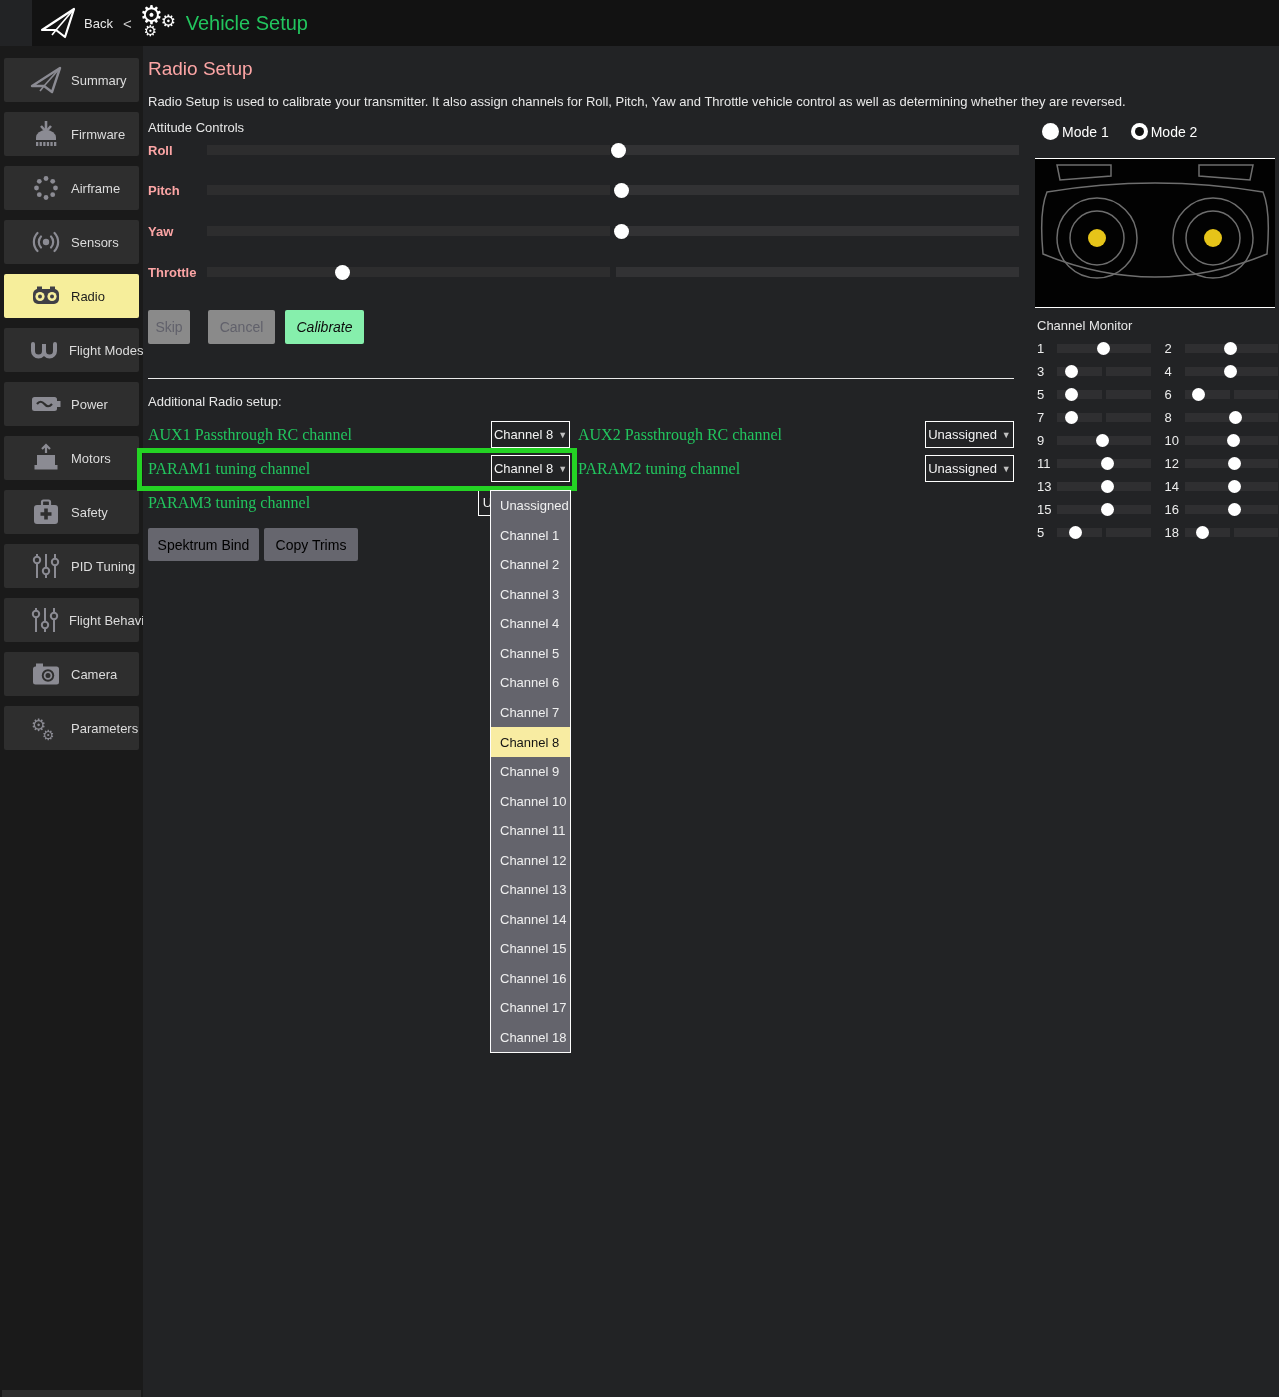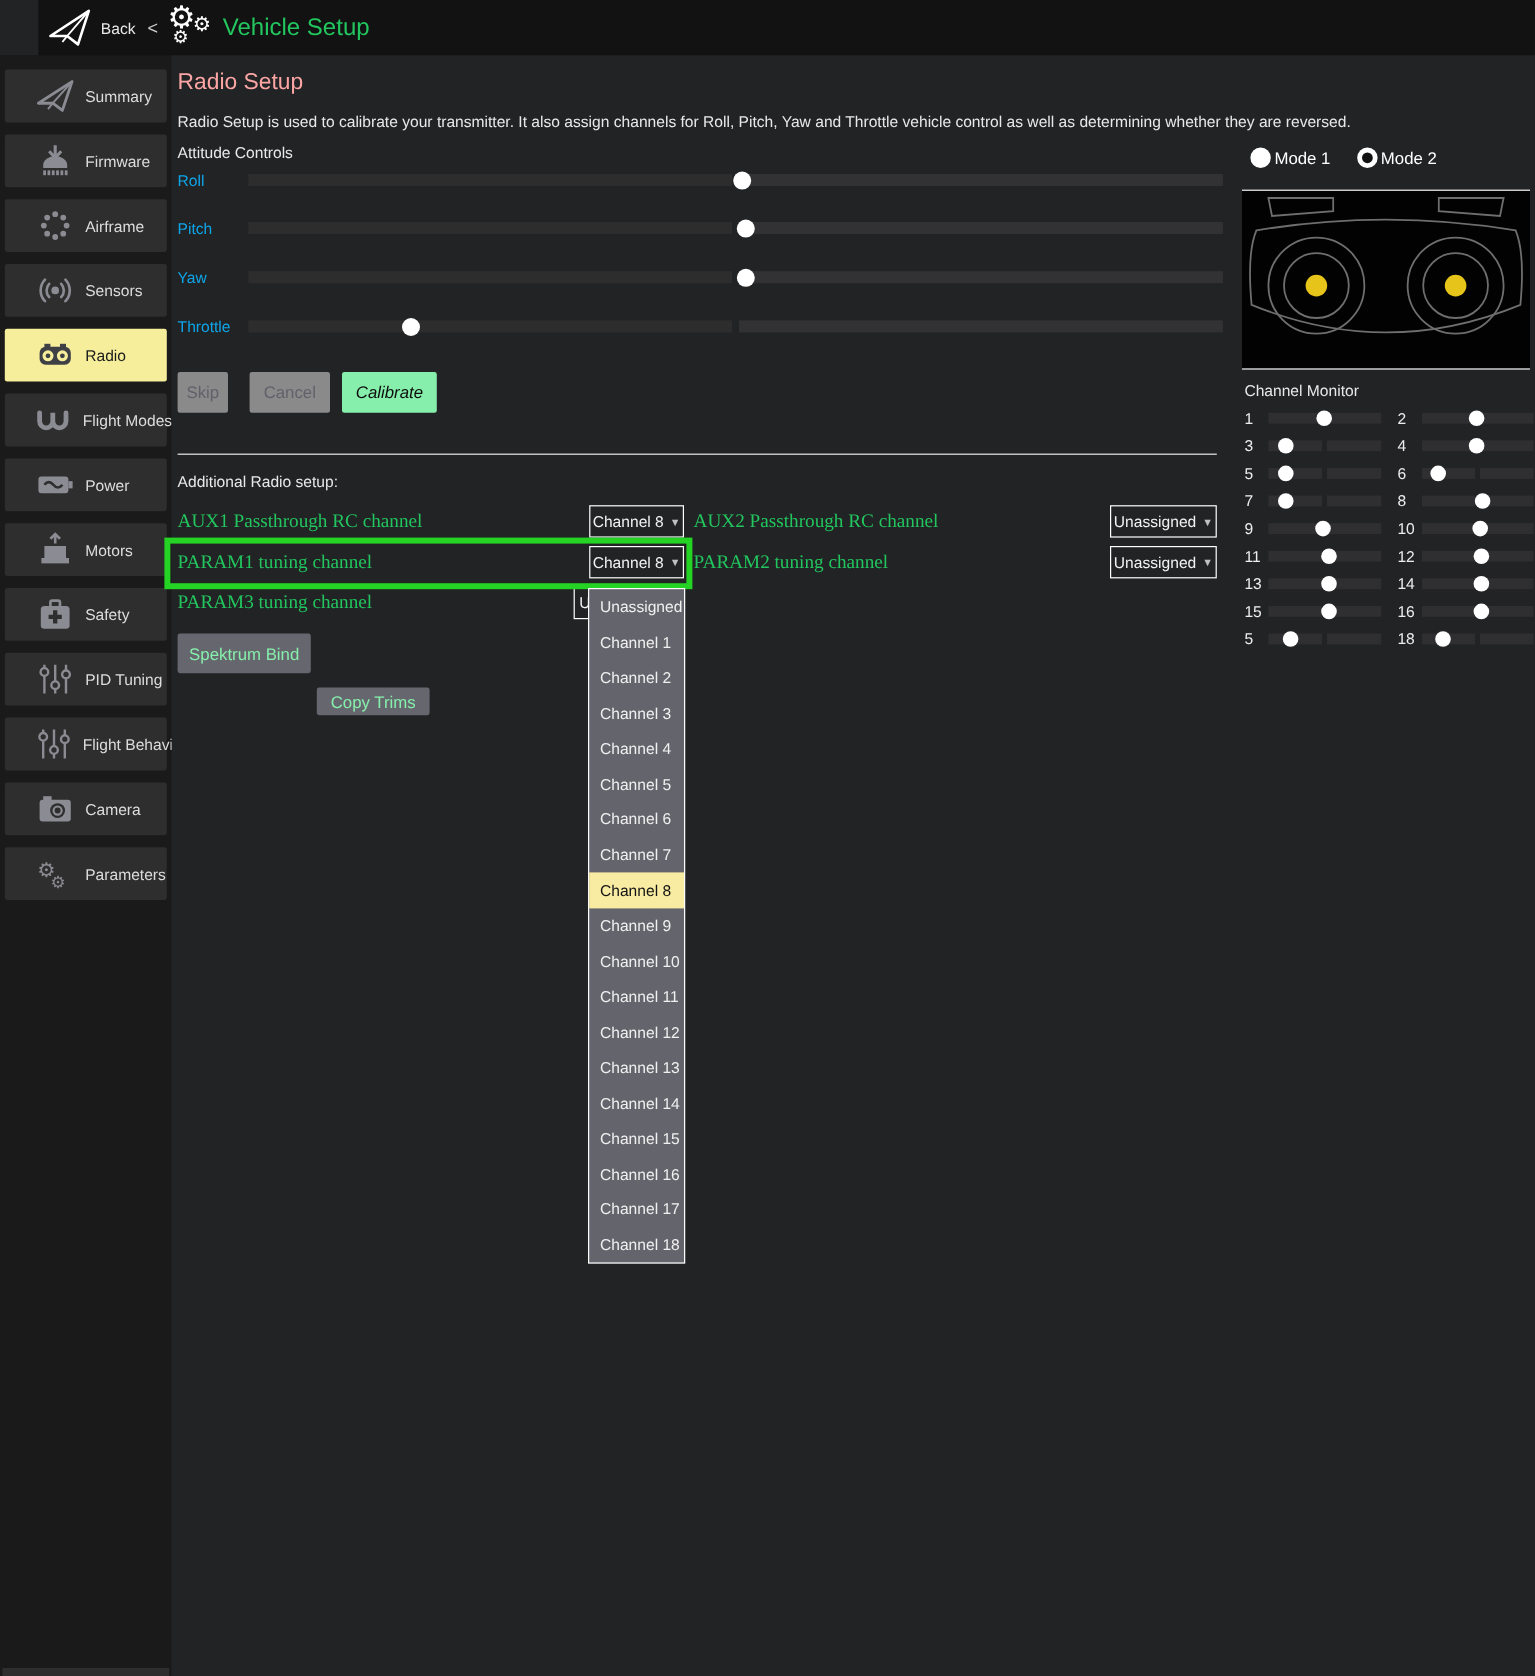--- a/index.html
+++ b/index.html
@@ -33,30 +33,30 @@
   .side-item.selected { background:#f6ee9b; }
   .side-item.selected .lbl { color:#1c1c1c; }
 
   
   .main { position:absolute; left:143px; top:46px; right:0; bottom:0; background:#222325; }
   .page-title { position:absolute; left:5px; top:12px; font-size:19px; color:#fca5a5; }
   .page-desc { position:absolute; left:5px; top:48px; font-size:13px; color:#e8e8e8; white-space:nowrap; }
   .att-head { position:absolute; left:5px; top:74px; font-size:13px; color:#e8e8e8; }
 
   .att-row { position:absolute; left:5px; width:871px; height:18px; display:flex; align-items:center; }
-  .att-row .slbl { width:59px; font-size:13px; color:#0ea5e9; }
+  .att-row .slbl { width:59px; font-size:13px; color:#fca5a5;font-weight:bold; }
   .att-track { flex:1; height:10px; position:relative;
     background:linear-gradient(90deg,#2d2d2e 0,#2d2d2e calc(50% - 3px),#222325 calc(50% - 3px),#222325 calc(50% + 3px),#323234 calc(50% + 3px),#323234 100%); }
   .att-handle { position:absolute; width:15px; height:15px; border-radius:50%; background:#fff; top:-2.5px; }
 
   .btn { position:absolute; border:none; border-radius:2px; font-size:14px;
     font-family:"Liberation Sans", sans-serif; cursor:pointer; }
   .btn-skip, .btn-cancel { background:#8a8a8a; color:#61616b; }
   .btn-calibrate { background:#86efac; color:#0d0d0d;font-style:italic; }
-  .btn-gray { background:#66666e; color:#86efac; }
+  .btn-gray { background:#66666e; color:#000000; }
 
   .hline { position:absolute; left:5px; top:332px; width:866px; height:1px; background:#eaeaea; }
   .add-head { position:absolute; left:5px; top:348px; font-size:13px; color:#e8e8e8; }
 
   .arow-label { position:absolute; height:27px; display:flex; align-items:center; font-size:16px; color:#22c55e; white-space:nowrap;font-family:Liberation Serif, serif; }
   .dd { position:absolute; height:27px; border:1px solid #fff; background:#222325;
     display:flex; align-items:center; justify-content:center; gap:5px; font-size:13px; color:#f2f2f2; cursor:pointer; }
   .dd .caret { font-size:9px; color:#c0c0c0; }
 
   .green-box { position:absolute; left:-6px; top:402px; width:440px; height:43px;
@@ -327,21 +327,21 @@
   </div>
   <div class="green-box"></div>
 
   <div class="arow-label" style="left:5px;top:443px;">PARAM3 tuning channel</div>
   <div class="dd" style="left:335px;top:443px;width:92px;z-index:1;">
     <span>Unassigned</span>
       <span class="caret">▼</span>
   </div>
 
   <button class="btn btn-gray" style="left:5px;top:482px;width:111px;height:33px;">Spektrum Bind</button>
-  <button class="btn btn-gray" style="left:121px;top:482px;width:94px;height:23px;margin-top:45px;">Copy Trims</button>
+  <button class="btn btn-gray" style="left:121px;top:482px;width:94px;height:33px;">Copy Trims</button>
 
   <div class="popup" id="popup">
       <div class="opt">Unassigned</div>
       <div class="opt">Channel 1</div>
       <div class="opt">Channel 2</div>
       <div class="opt">Channel 3</div>
       <div class="opt">Channel 4</div>
       <div class="opt">Channel 5</div>
       <div class="opt">Channel 6</div>
       <div class="opt">Channel 7</div>

